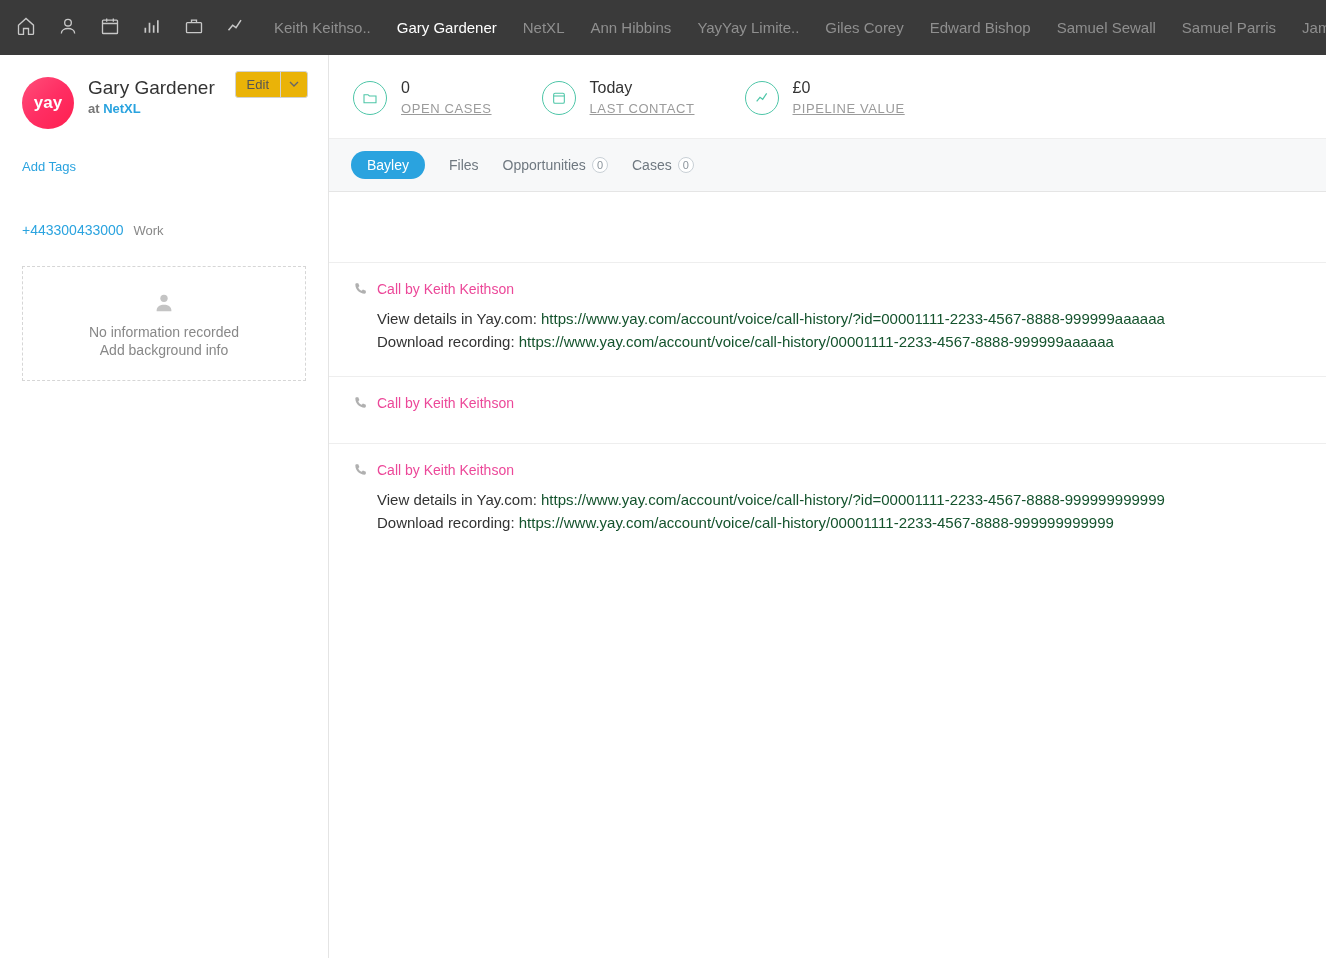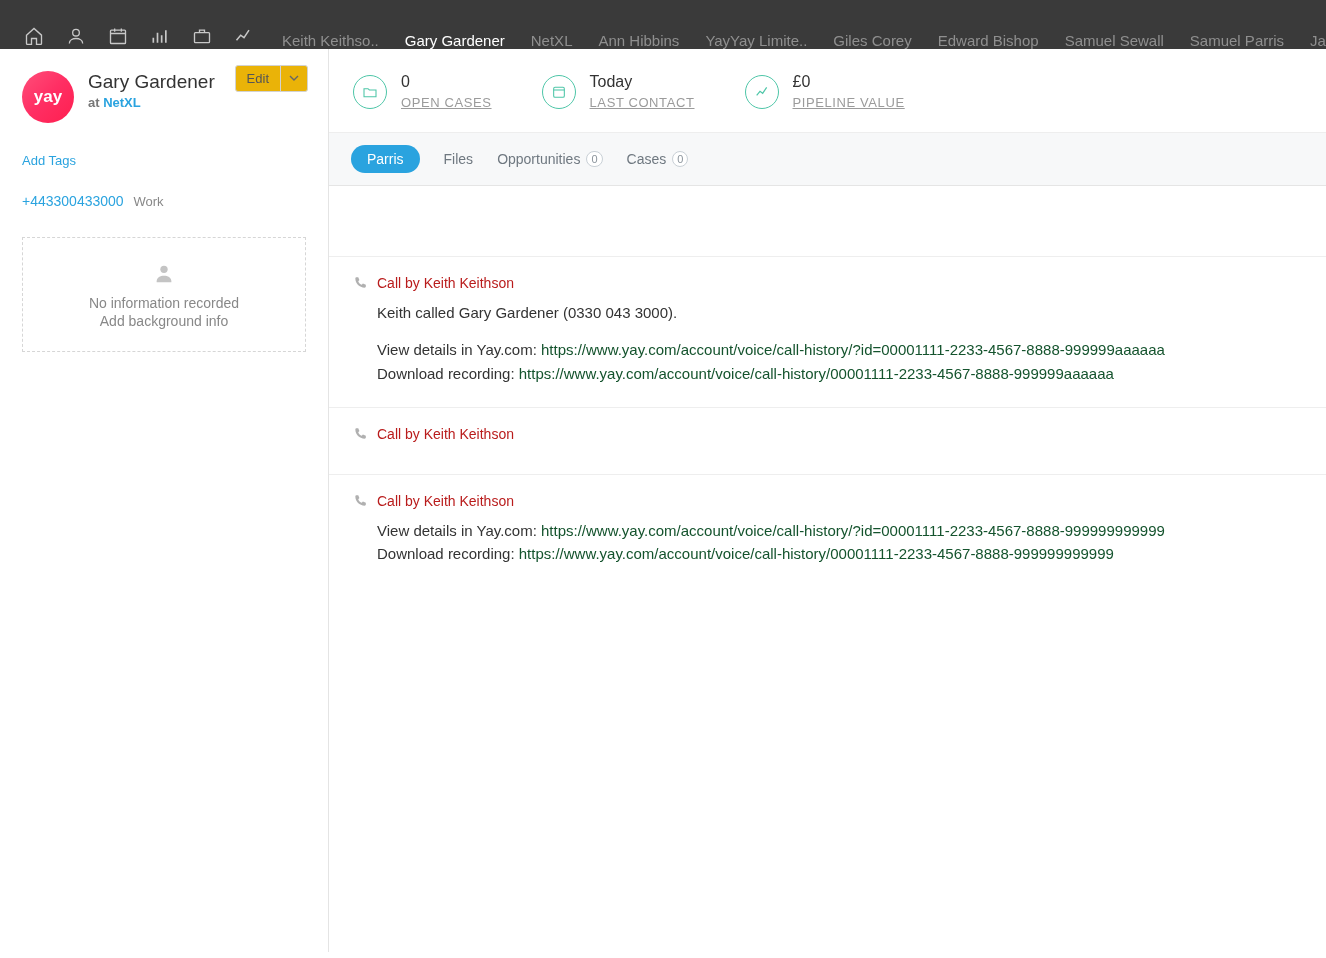--- a/index.html
+++ b/index.html
@@ -7,24 +7,24 @@
   font-family: -apple-system, BlinkMacSystemFont, "Segoe UI", Helvetica, Arial, sans-serif;
   font-size: 14px;
   color: #333;
   background: #fff;
   width: 1326px;
   height: 958px;
   overflow: hidden;
 }
 .topbar {
   background: #3a3a3a;
-  height: 49px;
+  height: 55px;
   display: flex;
-  align-items: flex-end;
-  padding: 0 24px;
+  align-items: center;
+  padding: 0 16px;
   color: #999;
 }
 .topbar-icons { display: flex; align-items: center; gap: 22px; margin-right: 28px; }
 .topbar-icons svg { fill: #c8c8c8; }
 .topbar-tabs { display: flex; align-items: center; gap: 26px; font-size: 15px; }
 .topbar-tab { color: #8f8f8f; cursor: pointer; white-space: nowrap; }
 .topbar-tab.active { color: #fff; }
 .layout { display: flex; height: calc(100% - 55px); }
 .sidebar {
   width: 329px;
@@ -43,21 +43,21 @@
 .profile-at a { color: #2aa3df; text-decoration: none; }
 .edit-btn {
   position: absolute; top: -6px; right: -2px;
   display: flex; align-items: center;
   border: 1px solid #d2d2d2; border-radius: 3px; overflow: hidden;
   background: #eab308; font-size: 13px; color: #555;
 }
 .edit-btn .lbl { padding: 5px 11px; border-right: 1px solid #d2d2d2; }
 .edit-btn .caret { padding: 5px 8px; }
 .add-tags { color: #2aa3df; font-size: 13px; margin-top: 30px; cursor: pointer; }
-.phone-row { margin-top: 25px; font-size: 14px; }
+.phone-row { margin-top: 48px; font-size: 14px; }
 .phone-row .num { color: #2aa3df; }
 .phone-row .type { color: #888; margin-left: 6px; font-size: 13px; }
 .bg-box {
   margin-top: 28px;
   border: 1px dashed #d6d6d6;
   padding: 24px 10px 22px;
   text-align: center;
   color: #888;
   font-size: 14px;
 }
@@ -90,21 +90,21 @@
   padding: 6px 16px; border-radius: 16px;
 }
 .badge {
   display: inline-flex; align-items: center; justify-content: center;
   min-width: 16px; height: 16px; padding: 0 4px;
   border: 1px solid #c9d0d6; border-radius: 8px;
   font-size: 11px; color: #8b949c; background: #fff;
 }
 .feed { padding-top: 70px; }
 .entry { border-top: 1px solid #eee; padding: 18px 24px 22px; }
-.entry-head { display: flex; align-items: center; gap: 10px; color: #b91c1c; font-size: 14px; margin-bottom: 10px; }
+.entry-head { display: flex; align-items: center; gap: 10px; color: #ec4899; font-size: 14px; margin-bottom: 10px; }
 .entry-head svg { fill: #b0b0b0; }
 .entry-body { margin-left: 24px; font-size: 15px; color: #333; line-height: 1.55; }
 .entry-body p { margin-bottom: 14px; }
 .entry-body p:last-child { margin-bottom: 0; }
 .entry-body .plain { margin-bottom: 0; }
 .entry-body a { color: #14532d; text-decoration: none; word-break: break-all; }
 </style>
 </head>
 <body>
 
@@ -213,21 +213,21 @@
             </svg>
           </div>
         <div>
           <div class="stat-val">£0</div>
           <div class="stat-lbl">PIPELINE VALUE</div>
         </div>
       </div>
     </div>
 
     <div class="tabs">
-      <div class="tab active">Parris</div>
+      <div class="tab active">Bayley</div>
       <div class="tab">Files</div>
       <div class="tab">
         <span>Opportunities</span>
         <span class="badge">0</span>
       </div>
       <div class="tab">
         <span>Cases</span>
         <span class="badge">0</span>
       </div>
     </div>
@@ -235,21 +235,20 @@
     <div class="feed">
 
       <div class="entry">
         <div class="entry-head">
           <svg width="14" height="14" viewBox="0 0 24 24">
               <path d="M6 2c-1 0-2 1-2 2 0 9 7 16 16 16 1 0 2-1 2-2v-3l-5-2-2 2c-3-1-5-3-6-6l2-2-2-5H6z"></path>
             </svg>
           <span>Call by Keith Keithson</span>
         </div>
         <div class="entry-body">
-          <p>Keith called Gary Gardener (0330 043 3000).</p>
           <p class="plain">
             <span>View details in Yay.com: </span><a href="#">https://www.yay.com/account/voice/call-history/?id=00001111-2233-4567-8888-999999aaaaaa</a>
           </p>
           <p class="plain">
             <span>Download recording: </span><a href="#">https://www.yay.com/account/voice/call-history/00001111-2233-4567-8888-999999aaaaaa</a>
           </p>
         </div>
       </div>
 
       <div class="entry">

